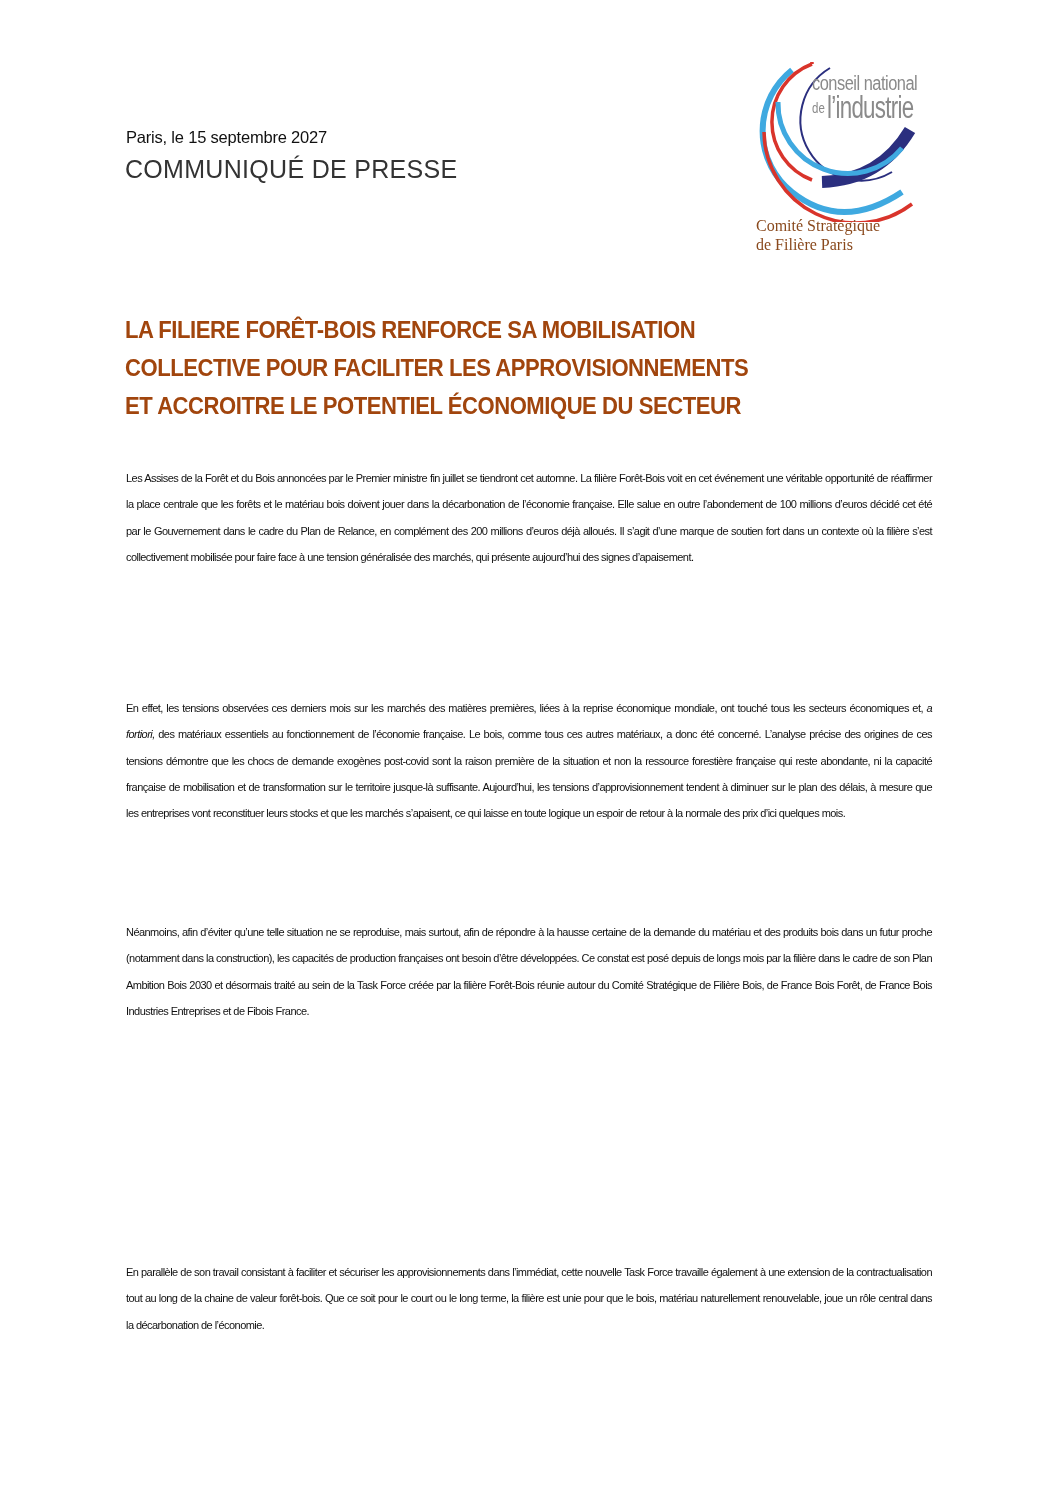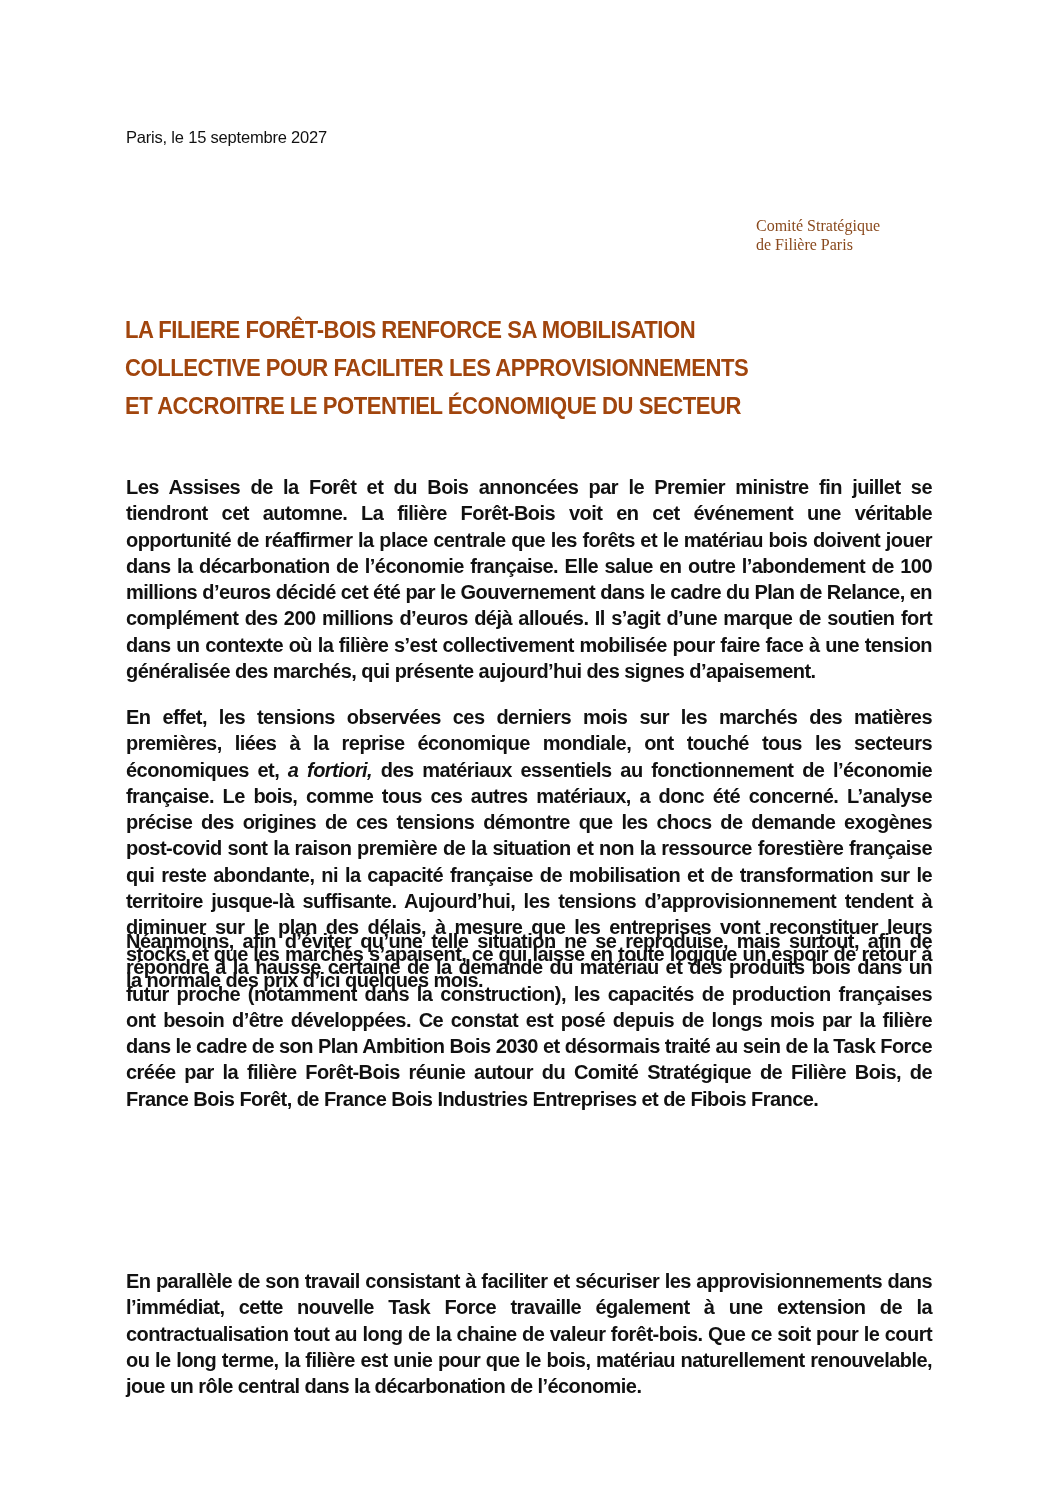--- a/index.html
+++ b/index.html
@@ -8,34 +8,55 @@
     .dateline { position:absolute; left:126px; top:128px; font-size:16.5px; color:#111; letter-spacing:-0.2px; }
     .doctype { position:absolute; left:125px; top:155px; font-size:25px; color:#333; letter-spacing:0.3px; }
     .logo { position:absolute; left:752px; top:62px; width:200px; height:200px; }
     .logo svg { position:absolute; left:0; top:0; }
     .logo-name1 { position:absolute; left:60px; top:10px; font-size:20px; color:#8a8a8a; font-family:"Liberation Sans", sans-serif; letter-spacing:-0.6px; transform:scaleX(0.82); transform-origin:left; white-space:nowrap; }
     .logo-name2-de { position:absolute; left:60px; top:38px; font-size:14px; color:#8a8a8a; transform:scaleX(0.82); transform-origin:left; }
     .logo-name2 { position:absolute; left:75px; top:28px; font-size:31px; color:#8a8a8a; letter-spacing:-1px; transform:scaleX(0.72); transform-origin:left; white-space:nowrap; }
     .committee { position:absolute; left:756px; top:216px; font-family:"Liberation Serif", serif; font-weight:normal; font-size:16px; line-height:19px; color:#8a4a1e; }
     .headline { position:absolute; left:125px; top:311px; width:800px; font-weight:bold; font-size:24.5px; line-height:38px; color:#a1450d; letter-spacing:-0.5px; transform:scaleX(0.9); transform-origin:left; }
     .headline div { white-space:nowrap; }
-    .body { position:absolute; left:126px; width:806px; font-size:20px; line-height:26.3px; text-align:justify; color:#111; font-weight:bold; letter-spacing:-0.55px; }
+    .body { position:absolute; left:126px; width:806px; font-size:11px; line-height:26.3px; text-align:justify; color:#111; font-weight:normal; letter-spacing:-0.55px; }
     .p1 { top:454px; }
     .p2 { top:684px; }
     .p3 { top:908px; }
     .p4 { top:1248px; }
     .body i { font-style:italic; }
   </style>
 </head>
 <body>
 
 <div class="page">
 
   <div class="dateline">Paris, le 15 septembre 2027</div>
+  <div class="doctype">COMMUNIQUÉ DE PRESSE</div>
 
+  <div class="logo">
+    <svg width="200" height="160" viewBox="0 0 200 160">
+
+      <path d="M40 8 A 78 78 0 0 0 40 130 Q 90 170 150 130" fill="none" stroke="#3fa9e0" stroke-width="6" stroke-linecap="butt"></path>
+
+      <path d="M60 2 A 62 62 0 0 0 60 118" fill="none" stroke="#d9342b" stroke-width="3.5"></path>
+      <path d="M12 70 A 92 92 0 0 0 160 142" fill="none" stroke="#d9342b" stroke-width="3.5"></path>
+      <path d="M120 0 A 4 4 0 0 0 60 2" fill="none" stroke="#d9342b" stroke-width="3.5"></path>
+
+      <path d="M78 6 A 52 52 0 0 0 140 110" fill="none" stroke="#2b2f7f" stroke-width="2"></path>
+
+      <path d="M70 122 Q 130 122 150 70" fill="none" stroke="#2b2f7f" stroke-width="0"></path>
+      <path d="M70 120 Q 128 118 158 68" fill="none" stroke="#2b2f7f" stroke-width="12"></path>
+
+      <path d="M26 40 A 70 70 0 0 0 150 86" fill="none" stroke="#3fa9e0" stroke-width="5"></path>
+    </svg>
+    <div class="logo-name1">conseil national</div>
+    <div class="logo-name2-de">de</div>
+    <div class="logo-name2">l’industrie</div>
+  </div>
 
   <div class="committee">
     <div>Comité Stratégique</div>
     <div>de Filière Paris</div>
   </div>
 
   <div class="headline">
     <div>LA FILIERE FORÊT-BOIS RENFORCE SA MOBILISATION</div>
     <div>COLLECTIVE POUR FACILITER LES APPROVISIONNEMENTS</div>
     <div>ET ACCROITRE LE POTENTIEL ÉCONOMIQUE DU SECTEUR</div>

